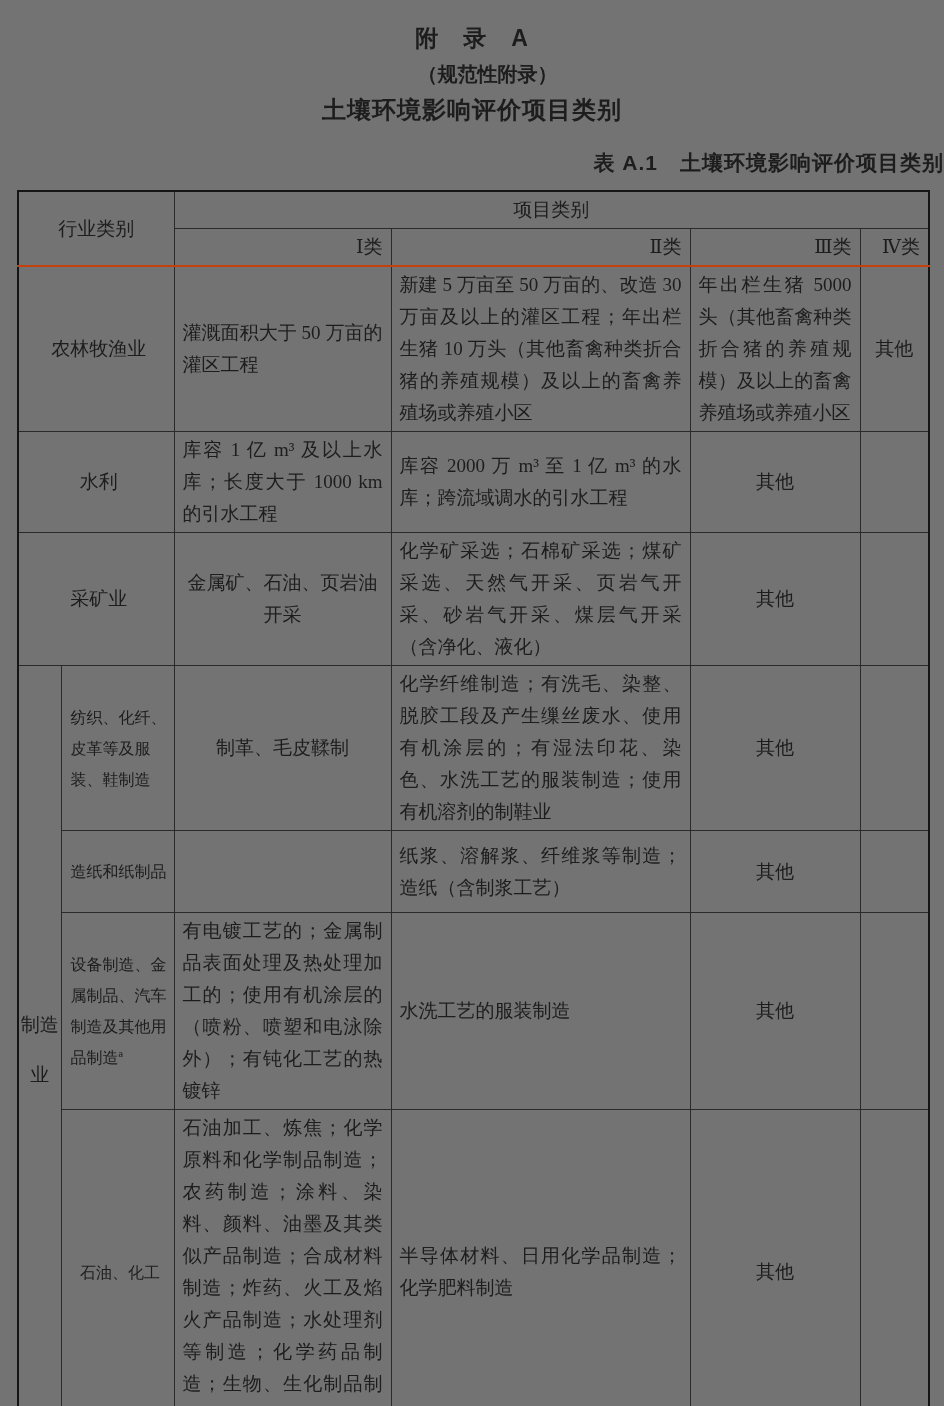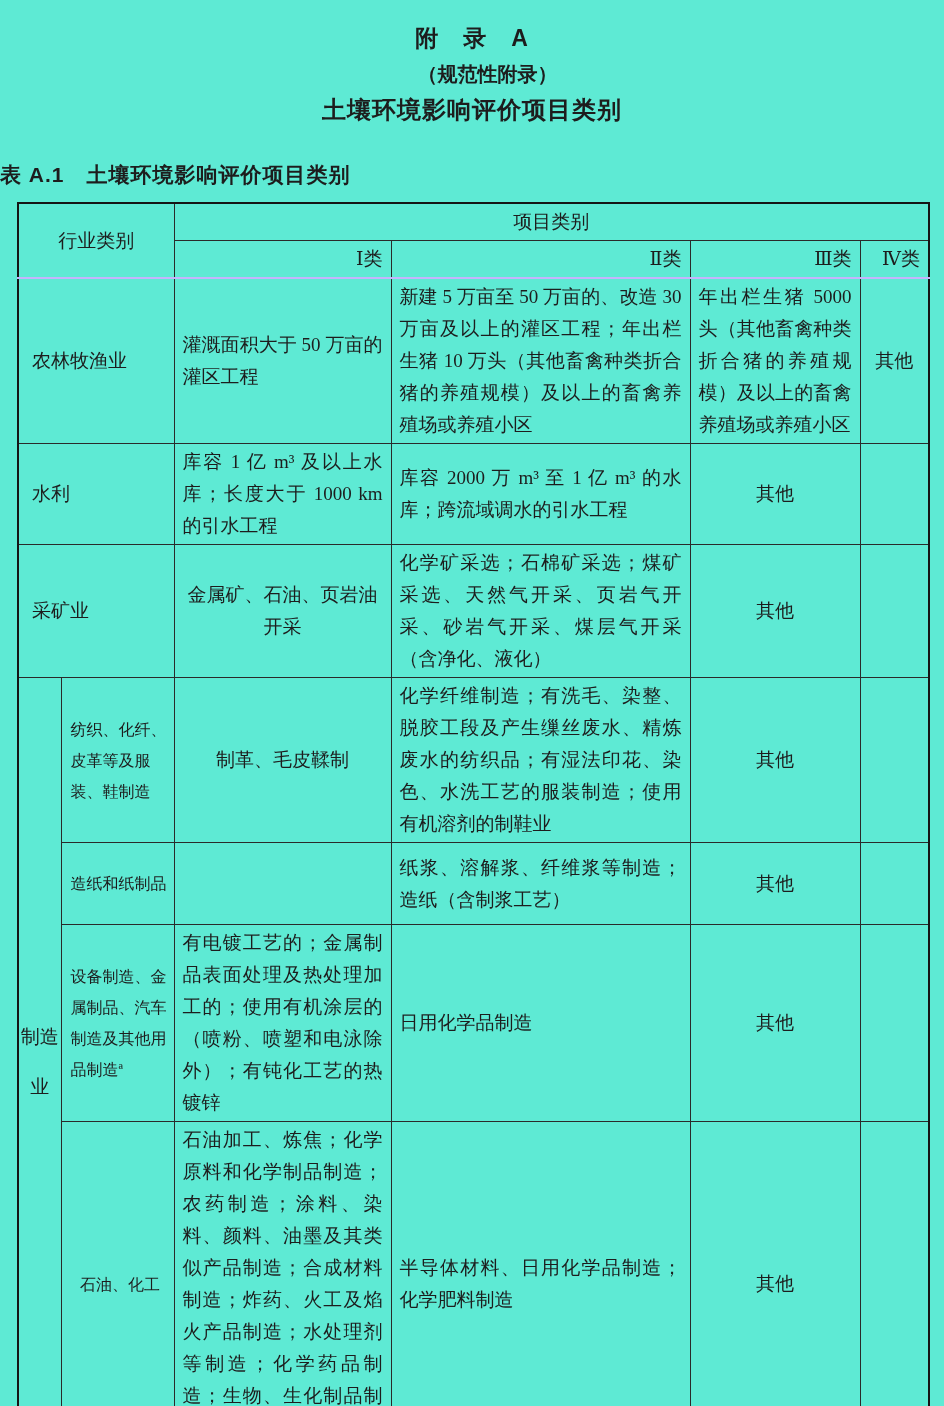--- a/index.html
+++ b/index.html
@@ -1,47 +1,47 @@
 <!DOCTYPE html>
 <html><head>
 <meta charset="utf-8">
 <style>
   html,body { margin:0; padding:0; background:#ffffff; }
   .page {
-    width:944px; height:1406px; background:#5eead4; color:#1d1d1d;
+    width:944px; height:1406px; background:#737373; color:#1d1d1d;
     font-family:"Liberation Serif","DejaVu Serif",serif;
     overflow:hidden; position:relative;
   }
   .heading {
     text-align:center; padding-top:20px; font-weight:bold;
     font-family:"Liberation Sans","DejaVu Sans",sans-serif;
   }
   .heading .t1 { font-size:23px; line-height:37px; letter-spacing:1px; }
   .heading .t2 { font-size:20px; line-height:35px;margin-left:31px; }
   .heading .t3 { font-size:24px; line-height:35px; letter-spacing:1px; }
   .caption {
-    text-align:left; font-weight:bold; font-size:21px; margin-top:34px;
+    text-align:right; font-weight:bold; font-size:21px; margin-top:22px;
     font-family:"Liberation Sans","DejaVu Sans",sans-serif; letter-spacing:1px;
   }
   table.cls {
     border-collapse:collapse; table-layout:fixed;
     margin:13px 0 0 17px; width:911px;
     border:2px solid #151515; border-bottom-width:3px;
   }
   .cls th, .cls td {
     border:1px solid #2a2a2a;
     font-size:19px; line-height:32px; font-weight:normal;
     vertical-align:middle; padding:2px 8px;
     word-break:break-all; overflow:hidden;
   }
   .cls thead th { text-align:center; }
   .cls thead tr.h1 th { height:30px; }
   .cls thead tr.h2 th { height:30px;text-align:right; }
-  .cls thead { border-bottom:2px solid #c4b5fd; }
-  td.ind  { text-align:left; padding-left:13px; }
+  .cls thead { border-bottom:2px solid #c2410c; }
+  td.ind  { text-align:center; padding-left:13px; }
   td.sub  { text-align:left; font-size:16px; padding:2px 4px 2px 9px; line-height:31px; }
   td.vgrp { text-align:center; padding:0; font-size:19px; line-height:50px; }
   td.ctr  { text-align:center; }
   td.lft  { text-align:left; text-align:justify; }
   tr.r1 { height:160px; }
   tr.r2 { height:95px;  }
   tr.r3 { height:124px; }
   tr.r4 { height:161px; }
   tr.r5 { height:82px;  }
   tr.r6 { height:167px; }
@@ -100,35 +100,35 @@
         <td colspan="2" class="ind">采矿业</td>
         <td class="ctr">金属矿、石油、页岩油开采</td>
         <td class="lft">化学矿采选；石棉矿采选；煤矿采选、天然气开采、页岩气开采、砂岩气开采、煤层气开采（含净化、液化）</td>
         <td class="ctr">其他</td>
         <td class="ctr"></td>
       </tr>
       <tr class="r4">
         <td rowspan="4" class="vgrp">制造业</td>
         <td class="sub">纺织、化纤、皮革等及服装、鞋制造</td>
         <td class="ctr">制革、毛皮鞣制</td>
-        <td class="lft">化学纤维制造；有洗毛、染整、脱胶工段及产生缫丝废水、精炼废水的纺织品；有湿法印花、染色、水洗工艺的服装制造；使用有机溶剂的制鞋业</td>
+        <td class="lft">化学纤维制造；有洗毛、染整、脱胶工段及产生缫丝废水、使用有机涂层的；有湿法印花、染色、水洗工艺的服装制造；使用有机溶剂的制鞋业</td>
         <td class="ctr">其他</td>
         <td class="ctr"></td>
       </tr>
       <tr class="r5">
         <td class="sub">造纸和纸制品</td>
         <td class="lft"></td>
         <td class="lft">纸浆、溶解浆、纤维浆等制造；造纸（含制浆工艺）</td>
         <td class="ctr">其他</td>
         <td class="ctr"></td>
       </tr>
       <tr class="r6">
         <td class="sub">设备制造、金属制品、汽车制造及其他用品制造ª</td>
         <td class="lft">有电镀工艺的；金属制品表面处理及热处理加工的；使用有机涂层的（喷粉、喷塑和电泳除外）；有钝化工艺的热镀锌</td>
-        <td class="lft">日用化学品制造</td>
+        <td class="lft">水洗工艺的服装制造</td>
         <td class="ctr">其他</td>
         <td class="ctr"></td>
       </tr>
       <tr class="r7">
         <td class="sub ctr">石油、化工</td>
         <td class="lft">石油加工、炼焦；化学原料和化学制品制造；农药制造；涂料、染料、颜料、油墨及其类似产品制造；合成材料制造；炸药、火工及焰火产品制造；水处理剂等制造；化学药品制造；生物、生化制品制造</td>
         <td class="lft">半导体材料、日用化学品制造；化学肥料制造</td>
         <td class="ctr">其他</td>
         <td class="ctr"></td>
       </tr>

